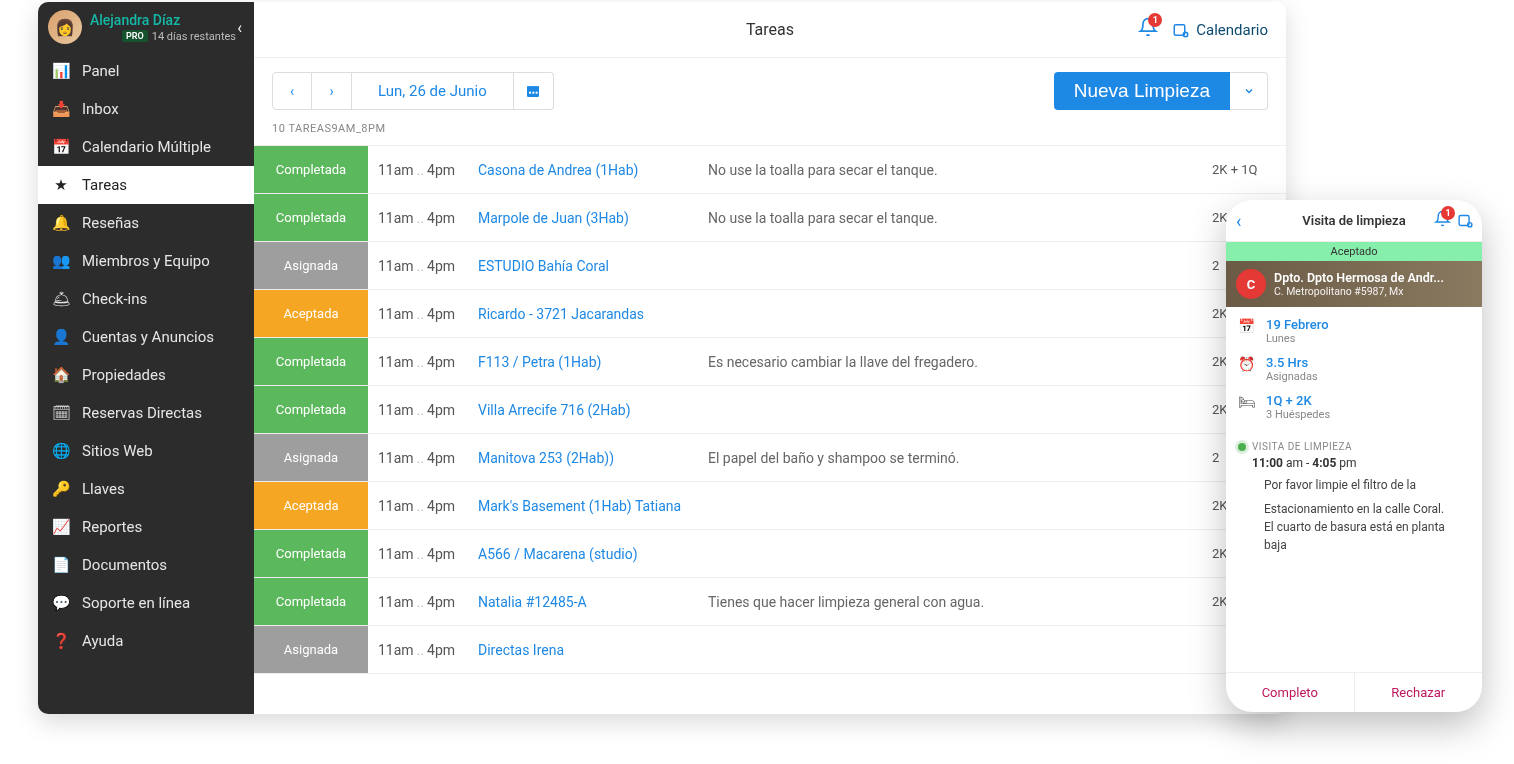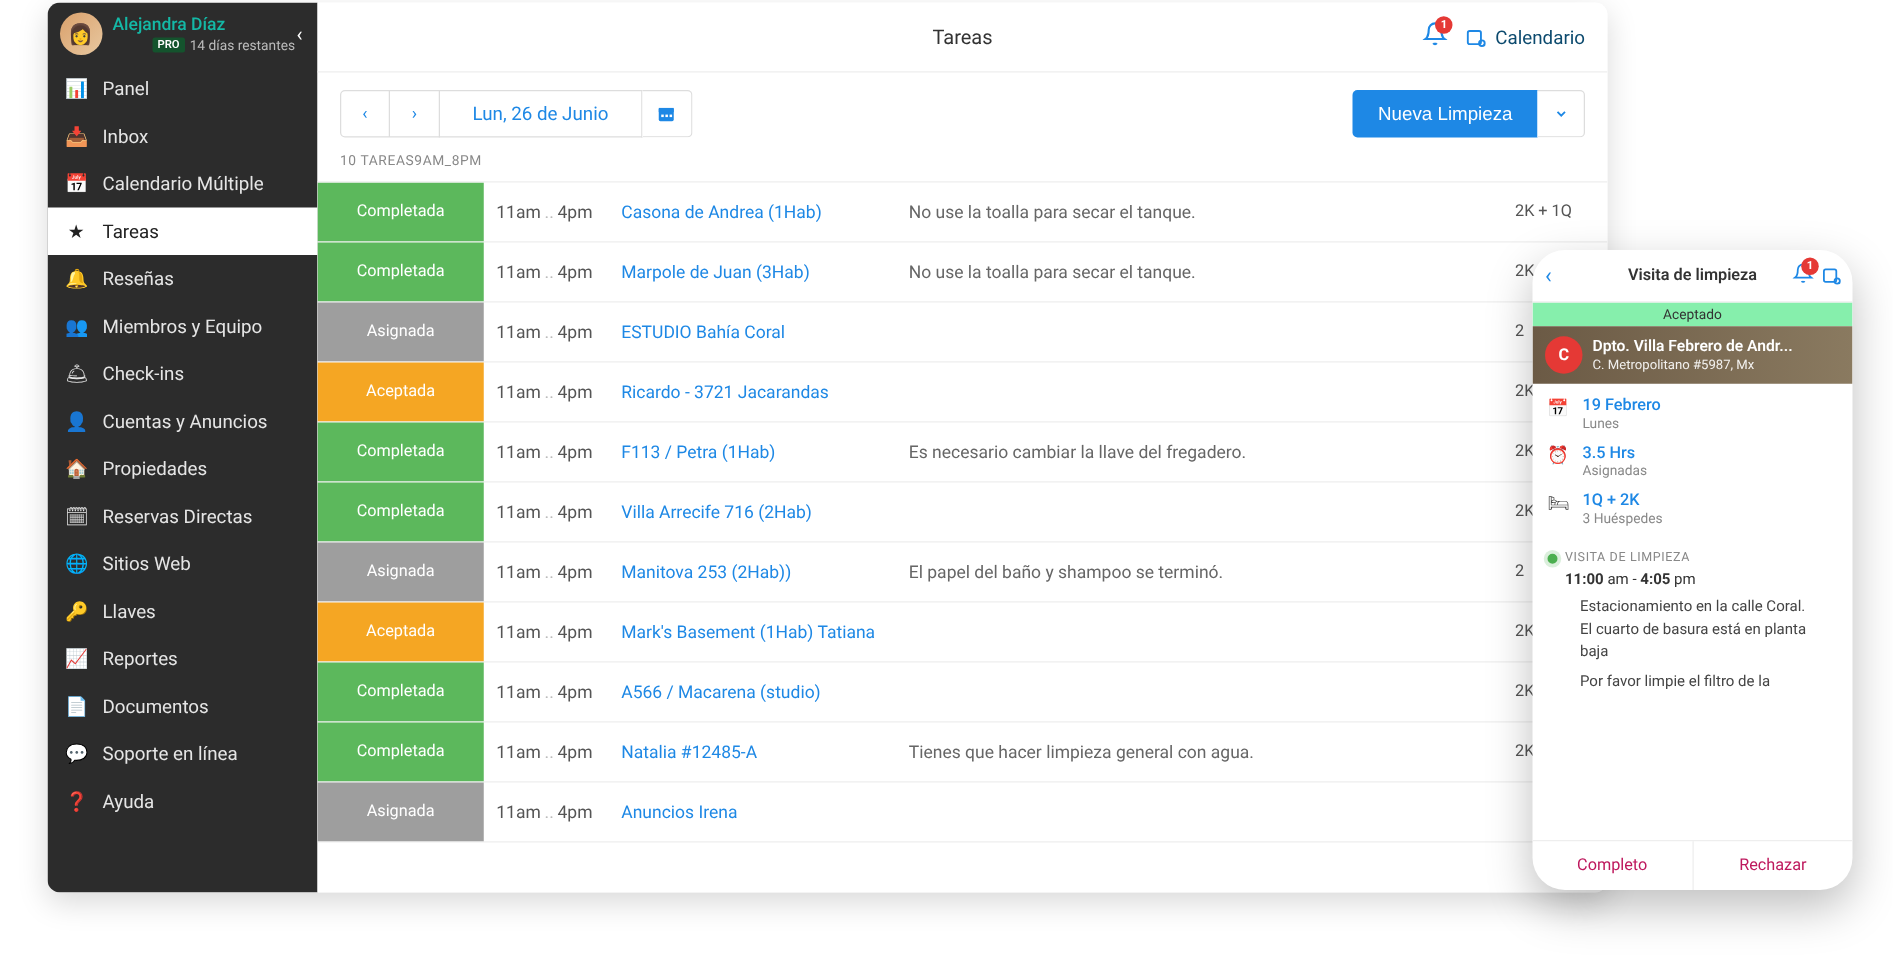--- a/index.html
+++ b/index.html
@@ -133,40 +133,40 @@
 .date-btn.arrow:first-child { border-radius:4px 0 0 4px; }
 .date-btn.arrow:nth-child(2) { border-left:none; }
 .date-label { border-left:none; padding:0 26px; font-size:15px; }
 .date-cal { border-left:none; width:40px; border-radius:0 4px 4px 0; }
 .date-cal svg { width:16px; height:16px; }
 
 .new-btn-wrap { display:flex; }
 .new-btn {
   background:#1e88e5; color:#fff;
   border:none; height:38px; padding:0 20px;
-  font-size:15px; border-radius:4px 0 0 4px; cursor:pointer;text-align:right;
+  font-size:19px; border-radius:4px 0 0 4px; cursor:pointer;text-align:right;
 }
 .new-btn-dd {
   border:1px solid #ddd; border-left:none;
   background:#fff; width:38px; height:38px;
   border-radius:0 4px 4px 0; cursor:pointer;
   color:#1e88e5; display:flex; align-items:center; justify-content:center;
 }
 
 .meta-row { padding:4px 18px 10px; font-size:11px; letter-spacing:0.5px; color:#888; display:flex; }
 
 .task-list { flex:1; overflow:auto; border-top:1px solid #eee;}
 .task-row {
   display:flex;
   align-items:center;
   border-bottom:1px solid #eee;
   height:48px;
 }
 .status-cell {
-  width:133px; height:100%;
+  width:114px; height:100%;
   display:flex; align-items:center; justify-content:center;
   color:#fff; font-size:13px;
 }
 .status-completada { background:#5cb85c; }
 .status-asignada { background:#9e9e9e; }
 .status-aceptada { background:#f5a623; }
 .time-cell { width:110px; padding-left:10px; font-size:14px; color:#555; }
 .time-cell .dots { color:#bbb; padding:0 3px; }
 .prop-cell { width:230px; color:#1e88e5; font-size:14px; cursor:pointer; }
 .note-cell { flex:1; font-size:14px; color:#666; }
@@ -436,21 +436,21 @@
         <div class="task-row">
     <div class="status-cell status-completada">Completada</div>
     <div class="time-cell">11am<span class="dots">..</span>4pm</div>
     <div class="prop-cell">Natalia #12485-A</div>
     <div class="note-cell">Tienes que hacer limpieza general con agua.</div>
     <div class="extra-cell">2K + 1</div>
         </div>
         <div class="task-row">
     <div class="status-cell status-asignada">Asignada</div>
     <div class="time-cell">11am<span class="dots">..</span>4pm</div>
-    <div class="prop-cell">Anuncios Irena</div>
+    <div class="prop-cell">Directas Irena</div>
     <div class="note-cell"></div>
     <div class="extra-cell"></div>
         </div>
       </div>
   </section>
 </div>
 
 <div class="mobile">
   <div class="m-header">
     <span class="m-back">‹</span>
@@ -467,21 +467,21 @@
           <rect x="3" y="5" width="14" height="14" rx="2"></rect>
           <circle cx="18" cy="18" r="3"></circle>
           <path d="M21 21l-1.5-1.5"></path>
         </svg>
     </span>
   </div>
   <div class="m-accept-band">Aceptado</div>
   <div class="m-hero">
     <div class="m-hero-avatar">C</div>
     <div class="m-hero-text">
-      <div class="m-hero-title">Dpto. Villa Febrero de Andr...</div>
+      <div class="m-hero-title">Dpto. Dpto Hermosa de Andr...</div>
       <div class="m-hero-sub">C. Metropolitano #5987, Mx</div>
     </div>
   </div>
   <div class="m-info">
     <div class="m-info-row">
       <div class="m-info-icon">📅</div>
       <div>
         <div class="m-info-main">19 Febrero</div>
         <div class="m-info-sub">Lunes</div>
       </div>
@@ -504,20 +504,20 @@
   <div class="m-visit">
     <div class="m-visit-header">
       <span class="m-dot"></span>
       <span>VISITA DE LIMPIEZA</span>
     </div>
     <div class="m-visit-time">
       <b>11:00</b> <span>am</span>
       <span>-</span>
       <b>4:05</b> <span>pm</span>
     </div>
+    <div class="m-desc">Por favor limpie el filtro de la</div>
     <div class="m-desc">Estacionamiento en la calle Coral. El cuarto de basura está en planta baja</div>
-    <div class="m-desc">Por favor limpie el filtro de la</div>
   </div>
   <div class="m-actions">
     <div class="m-act">Completo</div>
     <div class="m-act">Rechazar</div>
   </div>
 </div>
 
 </body></html>

